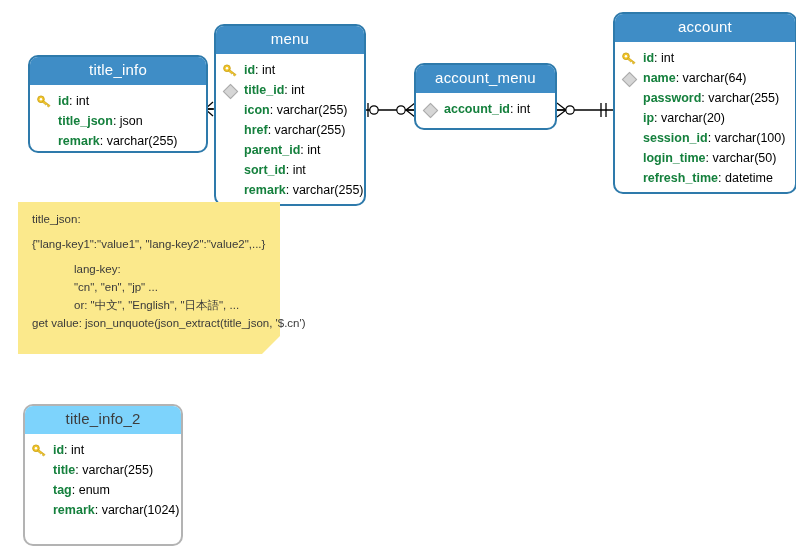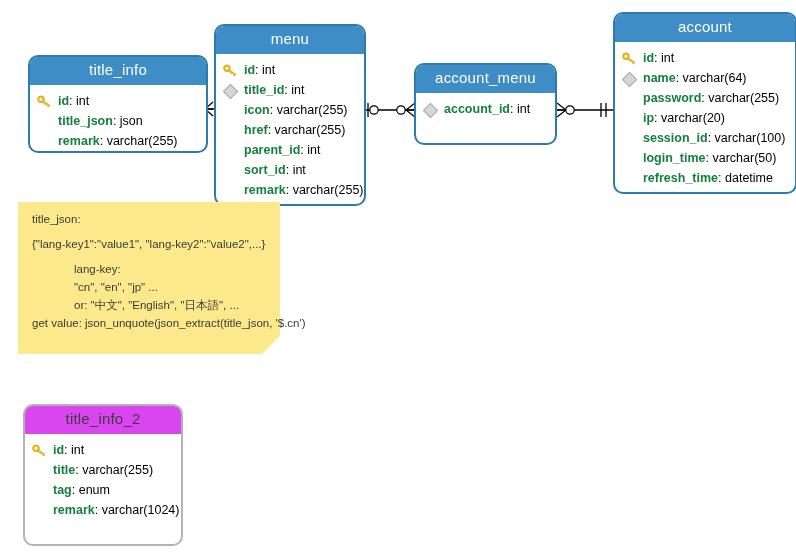--- a/index.html
+++ b/index.html
@@ -37,21 +37,21 @@
     box-sizing: border-box;
     background: #3f8dc6;
     color: #ffffff;
     font-size: 15px;
     text-align: center;
     line-height: 26px;
     height: 28px;
     letter-spacing: 0.2px;
   }
   .entity.gray .entity-header {
-    background: #d946ef;
+    background: #7dd3fc;
     color: #3d3d3d;
   }
   .entity-body {
     padding: 6px 0 7px 0;
   }
   .field {
     position: relative;
     height: 20px;
     line-height: 20px;
     padding-left: 28px;
@@ -206,21 +206,21 @@
       </div>
       <div class="field">
         <span class="fname">sort_id</span><span class="ftype">: <span>int</span></span>
       </div>
       <div class="field">
         <span class="fname">remark</span><span class="ftype">: <span>varchar(255)</span></span>
       </div>
     </div>
   </div>
 
-  <div class="entity" style="left:414px; top:63px; width:143px; height:82px;">
+  <div class="entity" style="left:414px; top:63px; width:143px; height:67px;">
     <div class="entity-header">account_menu</div>
     <div class="entity-body">
       <div class="field">
         <span class="icon-diamond"></span>
         <span class="fname">account_id</span><span class="ftype">: <span>int</span></span>
       </div>
     </div>
   </div>
 
   <div class="entity" style="left:613px; top:12px; width:184px; height:182px;">

